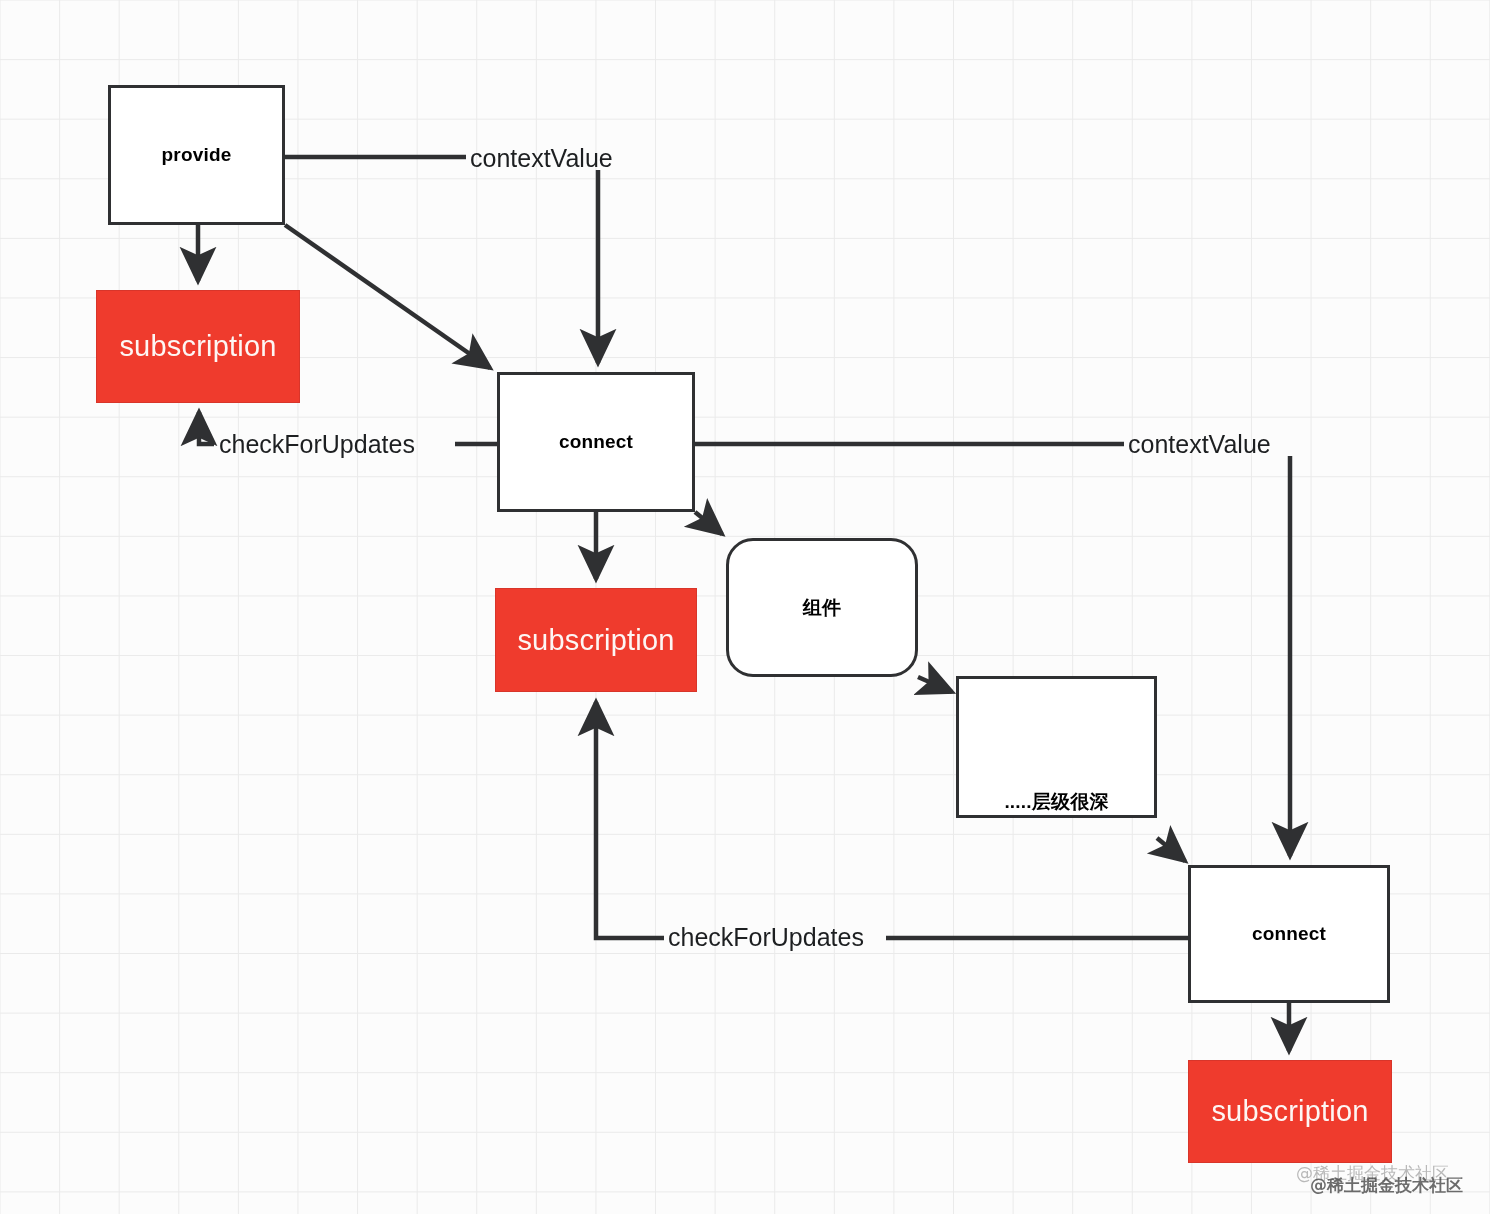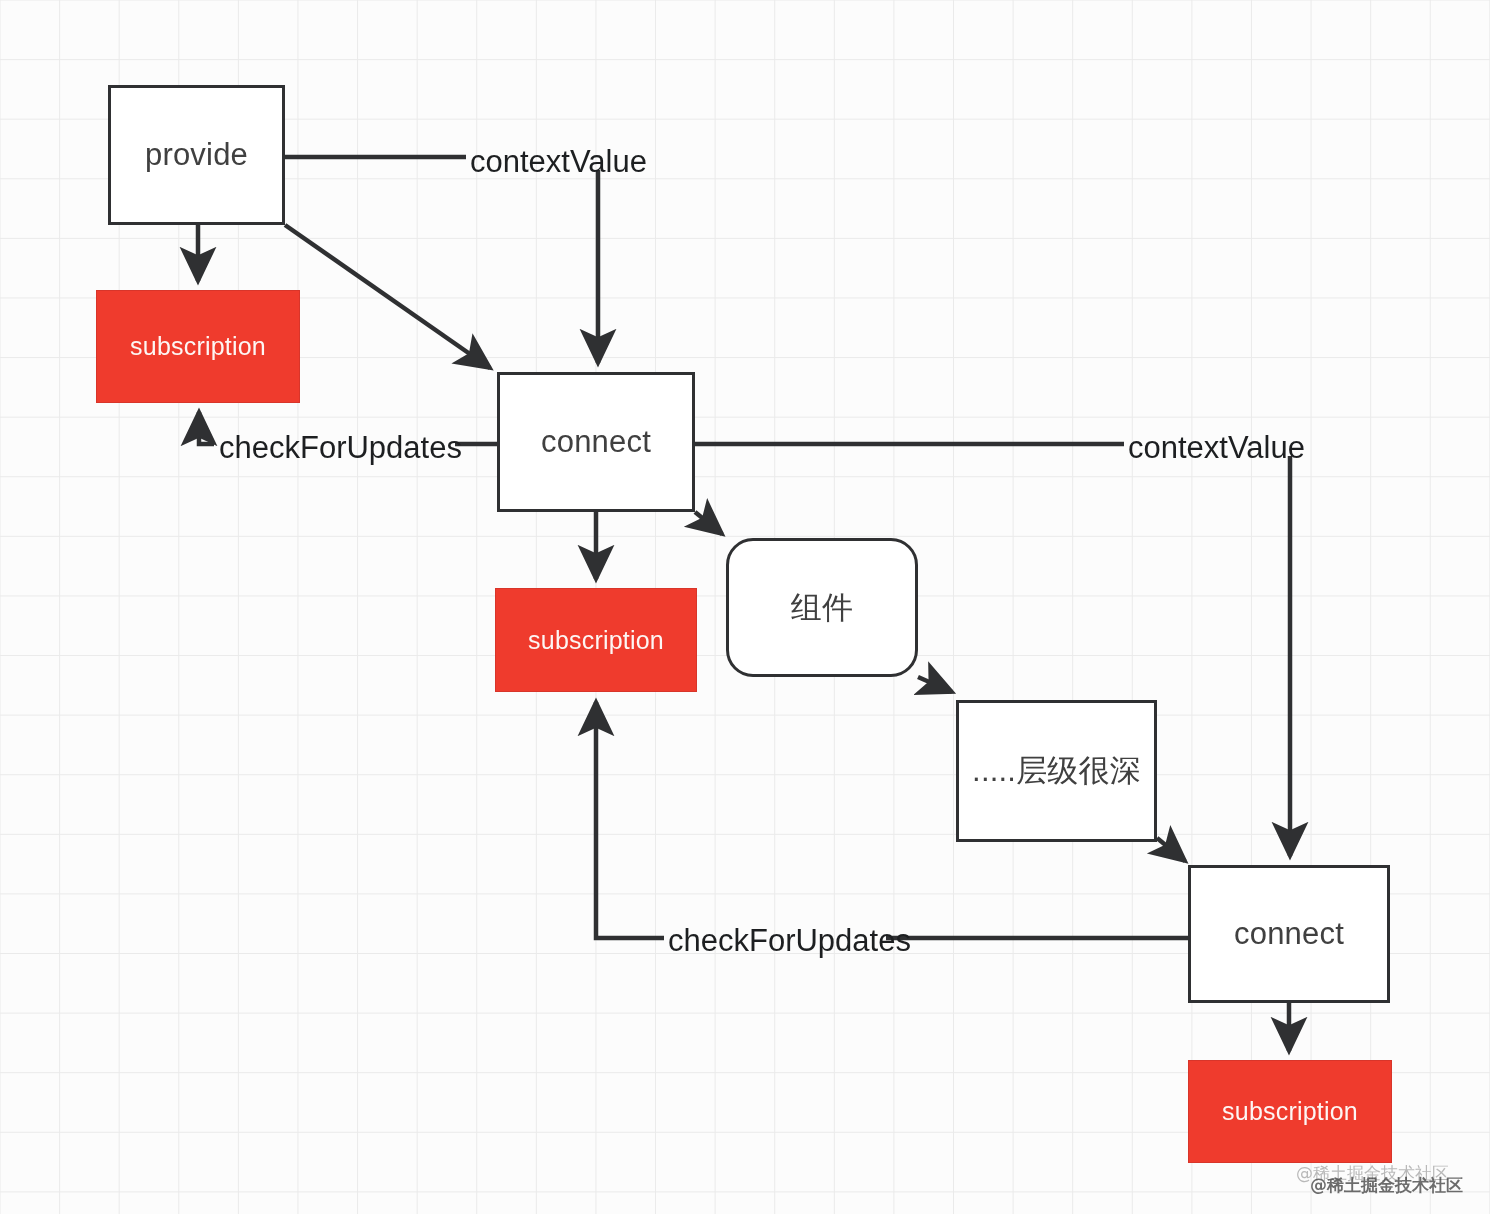--- a/index.html
+++ b/index.html
@@ -32,34 +32,35 @@
     position: absolute;
     box-sizing: border-box;
     display: flex;
     align-items: center;
     justify-content: center;
     text-align: center;
   }
   .node-white {
     background: #ffffff;
     border: 3px solid #2f3032;
-    color: #404040;
-    font-size: 31px;
+    color: #000000;
+    font-size: 19px;
     letter-spacing: 0.2px;
+    font-weight: bold;
   }
   .node-red {
     background: #ef3b2d;
     border: 1px solid #d8352a;
     color: #fdf6f4;
-    font-size: 25px;
+    font-size: 29px;
     letter-spacing: 0.2px;
   }
   .edge-label {
     position: absolute;
-    font-size: 31px;
+    font-size: 25px;
     color: #1d1f21;
     background: transparent;
     white-space: nowrap;
     line-height: 1;
   }
   .watermark {
     position: absolute;
     font-size: 17px;
     color: #b9b9b9;
     white-space: nowrap;
@@ -127,21 +128,21 @@
   </div>
 
   <div class="node node-red" style="left:495px; top:588px; width:202px; height:104px;">
     <span>subscription</span>
   </div>
 
   <div class="node node-white" style="left:726px; top:538px; width:192px; height:139px;border-radius:27px;">
     <span>组件</span>
   </div>
 
-  <div class="node node-white" style="left:956px; top:700px; width:201px; height:142px;">
+  <div class="node node-white" style="left:956px; top:676px; width:201px; height:142px;align-items:flex-end;">
     <span>.....层级很深</span>
   </div>
 
   <div class="node node-white" style="left:1188px; top:865px; width:202px; height:138px;">
     <span>connect</span>
   </div>
 
   <div class="node node-red" style="left:1188px; top:1060px; width:204px; height:103px;">
     <span>subscription</span>
   </div>

